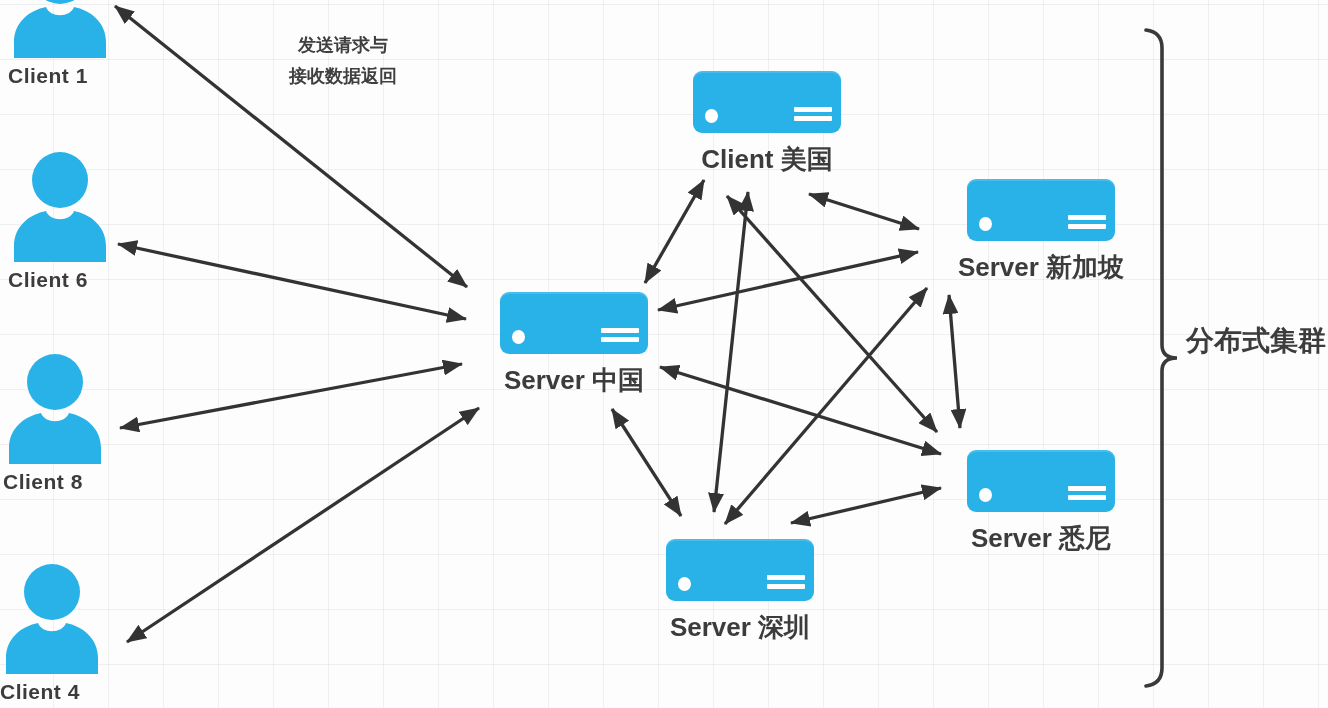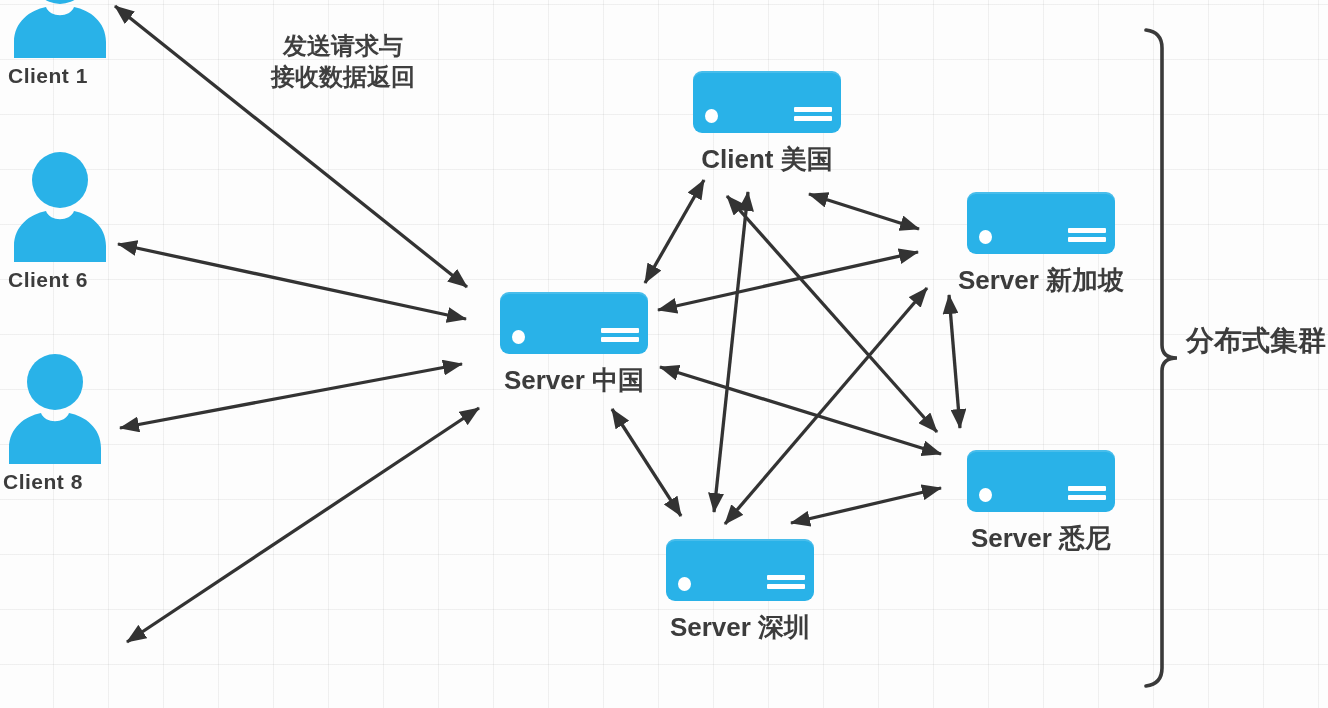--- a/index.html
+++ b/index.html
@@ -46,29 +46,29 @@
     background:#ffffff;border-radius:50%;
   }
   .vents{position:absolute;right:9px;bottom:12px;width:38px;}
   .vents .bar{height:5px;background:#ffffff;border-radius:1px;margin-top:4px;}
   .vents .bar:first-child{margin-top:0;}
   .server .slabel{
     margin-top:9px;text-align:center;font-size:26px;font-weight:bold;color:#3c3c3c;
     white-space:nowrap;
   }
   .p-us{left:683px;top:71px;}
-  .p-sg{left:957px;top:192px;}
+  .p-sg{left:957px;top:179px;}
   .p-cn{left:490px;top:292px;}
   .p-sy{left:957px;top:450px;}
   .p-sz{left:656px;top:539px;}
 
   
   .annotation{
     position:absolute;left:262px;top:30px;width:162px;text-align:center;
-    font-size:24px;line-height:31px;font-weight:bold;color:#3f3f3f;white-space:nowrap;
+    font-size:18px;line-height:31px;font-weight:bold;color:#3f3f3f;white-space:nowrap;
   }
   .cluster-label{
     position:absolute;left:1186px;top:324px;
     font-size:28px;line-height:34px;font-weight:bold;color:#3c3c3c;white-space:nowrap;
   }
 </style>
 </head>
 <body>
 
 <div class="canvas">
@@ -113,20 +113,27 @@
   </div>
 
   <div class="client p-client3">
     <svg class="person" viewBox="0 0 104 112">
       <circle cx="52" cy="30" r="28" fill="#29b2e8"></circle>
       <path d="M6,112 L6,96 C6,76 22,64 38,61 C42,72 62,72 66,61 C82,64 98,76 98,96 L98,112 Z" fill="#29b2e8"></path>
     </svg>
     <div class="clabel">Client 8</div>
   </div>
 
+  <div class="client p-client4">
+    <svg class="person" viewBox="0 0 104 112">
+      <circle cx="52" cy="30" r="28" fill="#29b2e8"></circle>
+      <path d="M6,112 L6,96 C6,76 22,64 38,61 C42,72 62,72 66,61 C82,64 98,76 98,96 L98,112 Z" fill="#29b2e8"></path>
+    </svg>
+    <div class="clabel">Client 4</div>
+  </div>
 
   <div class="server p-us">
     <div class="server-box">
       <span class="led-dot"></span>
       <span class="vents">
         <span class="bar"></span><span class="bar" style="display:block"></span><span class="bar" style="display:block"></span>
       </span>
     </div>
     <div class="slabel">Client 美国</div>
   </div>

